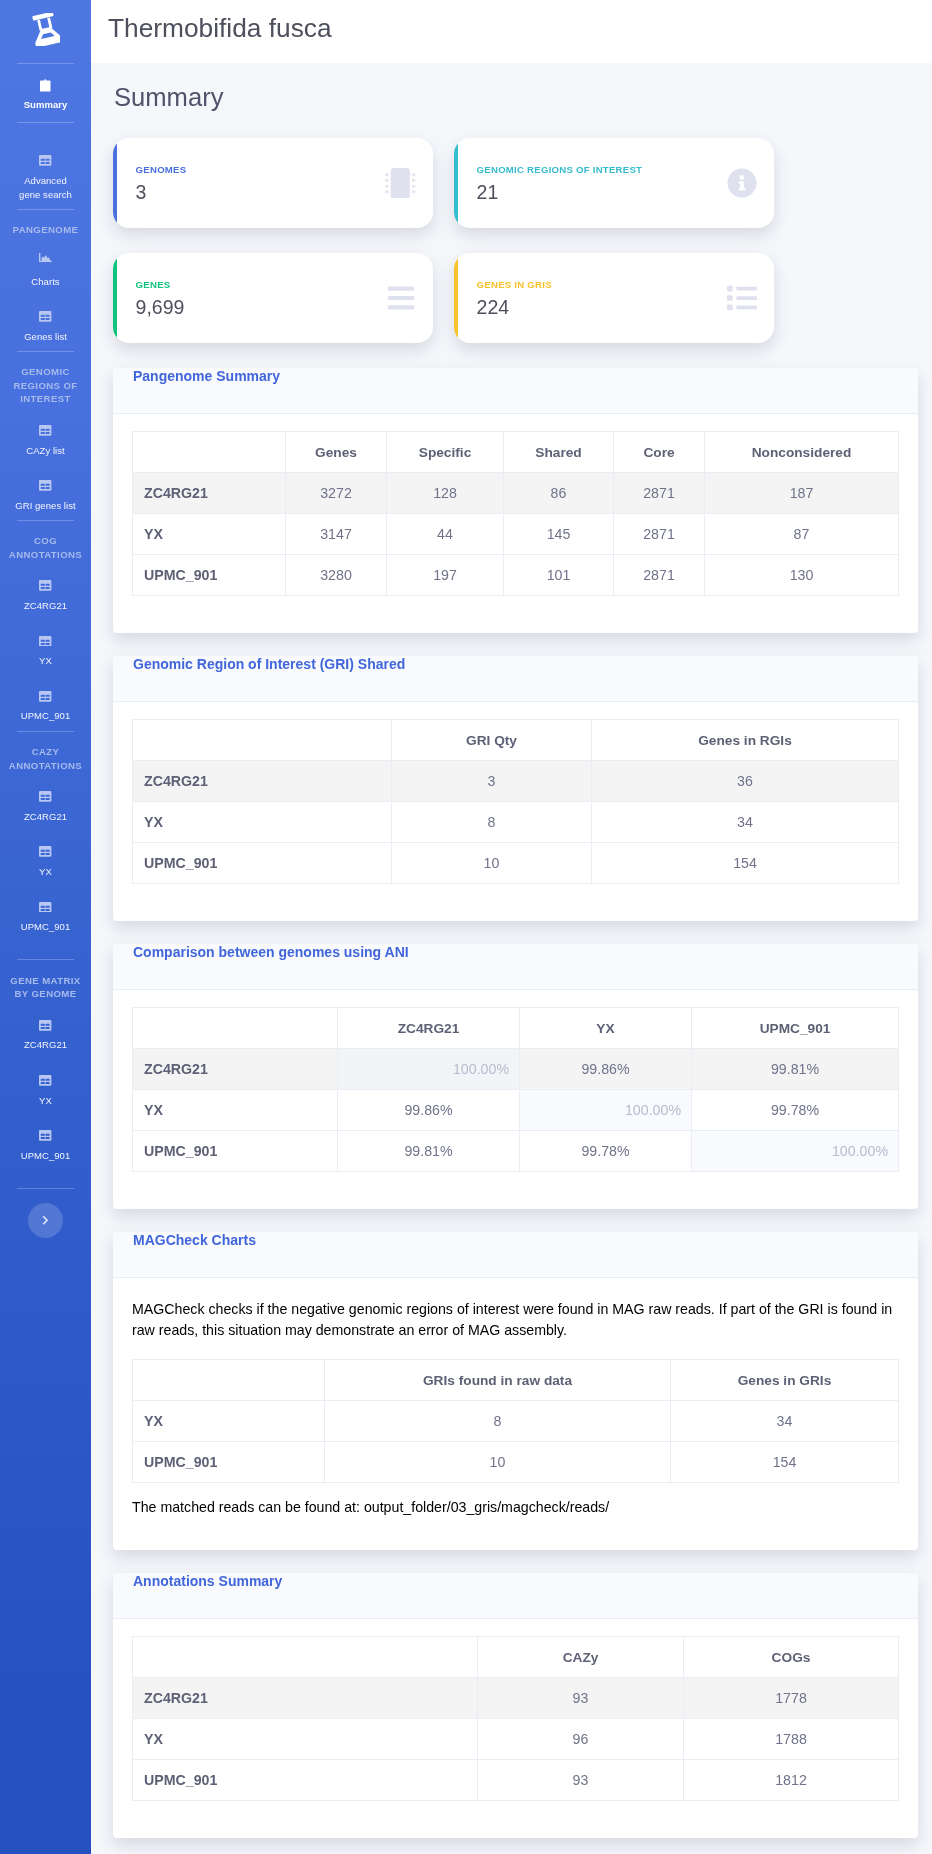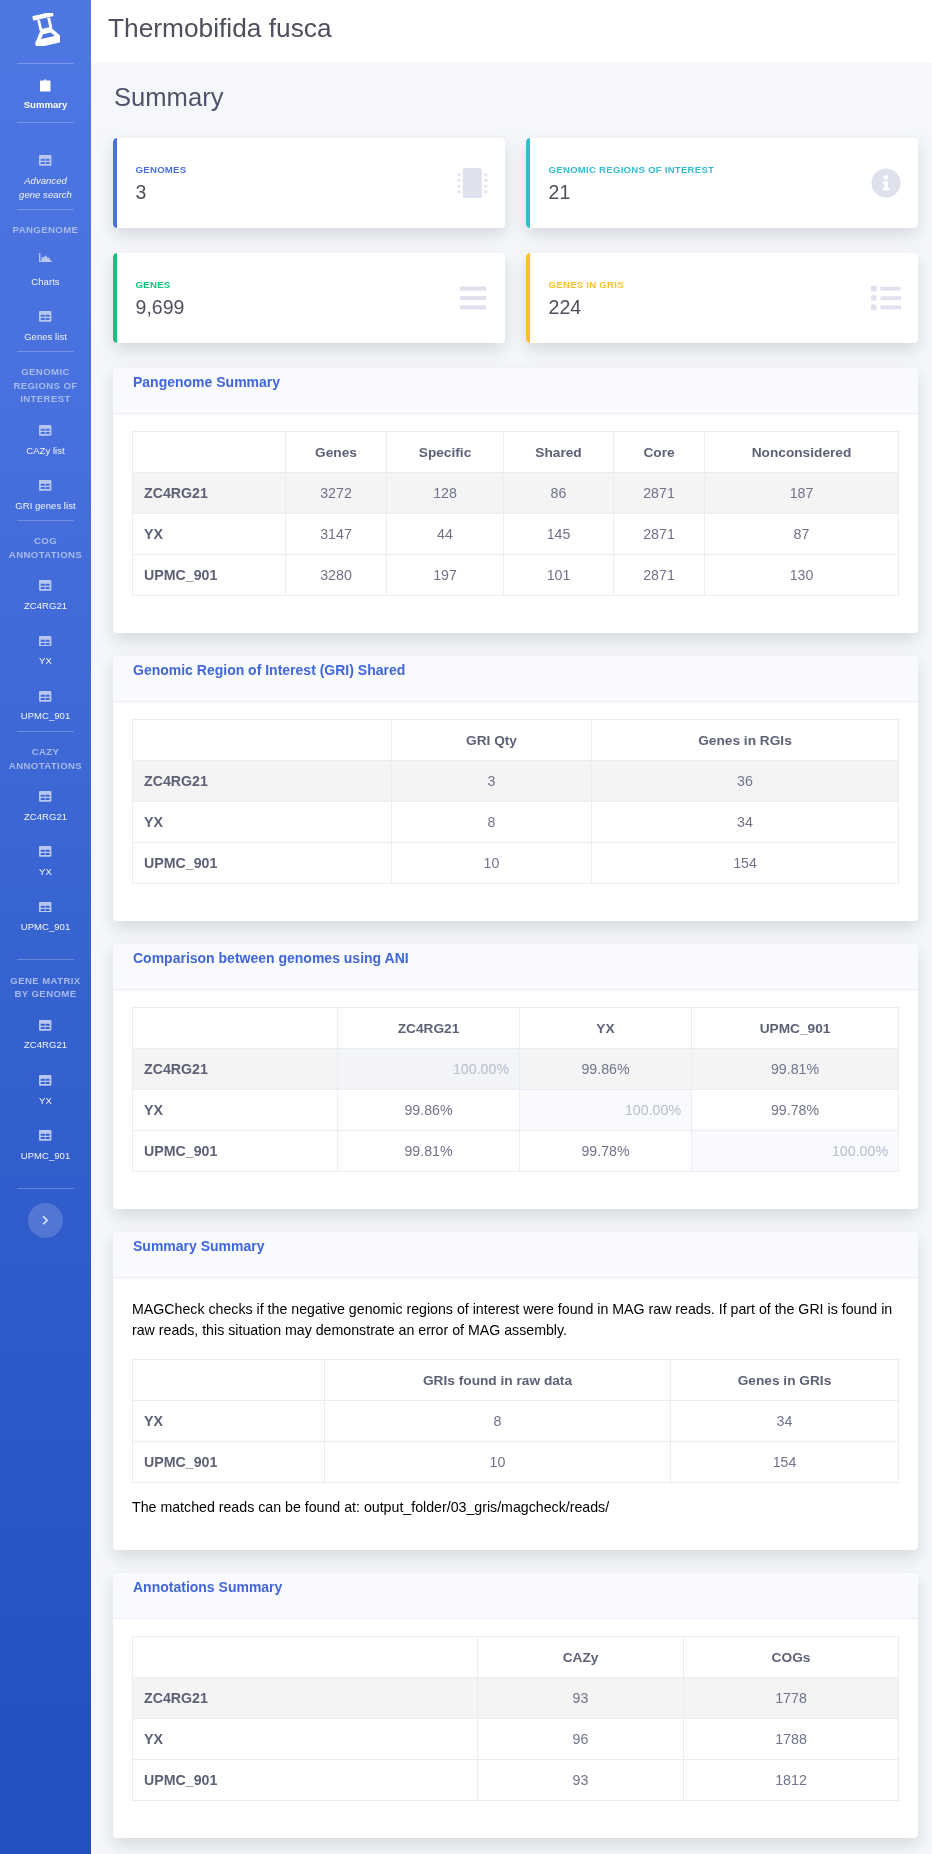--- a/index.html
+++ b/index.html
@@ -43,37 +43,37 @@
     background:#f5f7fb;}
   .topbar { height:63px; min-height:63px; background:#fff; display:flex; align-items:center;
     padding-left:17px; }
   .topbar h1 { margin:0 0 7px 0; font-size:26.3px; font-weight:400; color:#4d4f5c; letter-spacing:0px; line-height:34px;}
   .content { flex:1; padding:0 14px 0 22px; overflow:hidden; }
   .page-title { font-size:25.6px; color:#51536a; font-weight:400; margin:20px 0 0 1px; line-height:29px;
      letter-spacing:0px; }
 
   
   .cards { display:flex; flex-wrap:wrap; margin-top:26px; }
-  .card { width:392px; height:90px; background:#fff; border-radius:4px;
+  .card { width:320px; height:90px; background:#fff; border-radius:16px;
     box-shadow:0 7px 16px rgba(125,128,145,0.25);
     margin-bottom:25px; margin-right:21px; position:relative;
     display:flex; align-items:center; justify-content:space-between;
     padding:0 17.3px 0 22.6px; overflow:hidden;}
   .card:nth-child(2n) { margin-right:0; }
   .card .accent { position:absolute; left:0; top:0; bottom:0; width:4px; border-radius:4px 0 0 4px;}
   .card .lab { font-size:9.6px; font-weight:700; letter-spacing:0.25px; margin-bottom:2px; line-height:16px;}
   .card .val { font-size:19.5px; color:#4d4f5c; font-weight:400; line-height:25px;}
   .card .cic { display:flex; align-items:center; }
   .card .cic svg { fill:#dfe1ee; }
 
   
   .panel { background:#fff; border-radius:4px; box-shadow:0 7px 16px rgba(125,128,145,0.25);
     margin-bottom:23px; }
   .panel-head { background:#f8fafd; border-bottom:1px solid #eaedf5; border-radius:4px 4px 0 0;
-    padding:0 20px 17px; height:46px; display:flex; align-items:center;}
+    padding:0 20px 17px; height:46px; display:flex; }
   .panel-head .t { font-size:14px; font-weight:700; color:#4166db; letter-spacing:0px;}
   .panel-body { padding:17px 19px 21px 19px; }
   .panel-body table { margin-bottom:16px; }
   .panel-body table + .ptext.after { margin-top:-2px; margin-bottom:11px;}
   .ptext { font-size:14.2px; color:#000000; line-height:21px; margin:4px 0 18px 0; }
   .ptext.after { margin:13px 0 11px 0; }
 
   table { border-collapse:collapse; width:100%; table-layout:auto; }
   th, td { border:1px solid #eaedf3; font-size:14.2px; padding:11px 10px; text-align:center; height:41px;
     color:#70738a; font-weight:400; }
@@ -104,21 +104,21 @@
         <div class="sb-divider"></div>
         <a class="sb-item active" style="padding-bottom:10px;">
           <span class="ic">
             <svg viewBox="0 0 105 137" style="width:10.5px;height:13.7px;margin-bottom:-1.5px">
               <path d="M61 24c0-3-1.6-6.6-3.6-9.6L52.5 7l-4.9 7.4c-2 3-3.6 6.6-3.6 9.6H9a9 9 0 0 0-9 9v94a9 9 0 0 0 9 9h87a9 9 0 0 0 9-9V33a9 9 0 0 0-9-9H61z"></path>
             </svg>
           </span>
           <span class="lbl">Summary</span>
         </a>
         <div class="sb-divider"></div>
-        <a class="sb-item" style="padding-top:31px;font-style:italic;">
+        <a class="sb-item" style="padding-top:31px;">
           <span class="ic">
             <svg viewBox="0 0 124 108">
               <path fill-rule="evenodd" d="M10 0h104a10 10 0 0 1 10 10v88a10 10 0 0 1-10 10H10A10 10 0 0 1 0 98V10A10 10 0 0 1 10 0zm11 38h34a4 4 0 0 1 4 4v12a4 4 0 0 1-4 4H21a4 4 0 0 1-4-4V42a4 4 0 0 1 4-4zm48 0h34a4 4 0 0 1 4 4v12a4 4 0 0 1-4 4H69a4 4 0 0 1-4-4V42a4 4 0 0 1 4-4zM21 70h34a4 4 0 0 1 4 4v12a4 4 0 0 1-4 4H21a4 4 0 0 1-4-4V74a4 4 0 0 1 4-4zm48 0h34a4 4 0 0 1 4 4v12a4 4 0 0 1-4 4H69a4 4 0 0 1-4-4V74a4 4 0 0 1 4-4z"></path>
             </svg>
           </span>
           <span class="lbl">Advanced gene search</span>
         </a>
         <div class="sb-divider"></div>
         <div class="sb-title">PANGENOME</div>
         <a class="sb-item" style="">
@@ -430,21 +430,21 @@
                     <td class="">99.81%</td>
                     <td class="">99.78%</td>
                     <td class=" muted">100.00%</td>
                   </tr>
                 </tbody>
               </table>
             </div>
           </section>
           <section class="panel">
             <div class="panel-head">
-              <span class="t">Summary Summary</span>
+              <span class="t">MAGCheck Charts</span>
             </div>
             <div class="panel-body">
               <p class="ptext">MAGCheck checks if the negative genomic regions of interest were found in MAG raw reads. If part of the GRI is found in raw reads, this situation may demonstrate an error of MAG assembly.</p>
               <table>
                 <colgroup>
                   <col style="width:192px">
                   <col style="width:346px">
                   <col style="width:228px">
                 </colgroup>
                 <thead>

